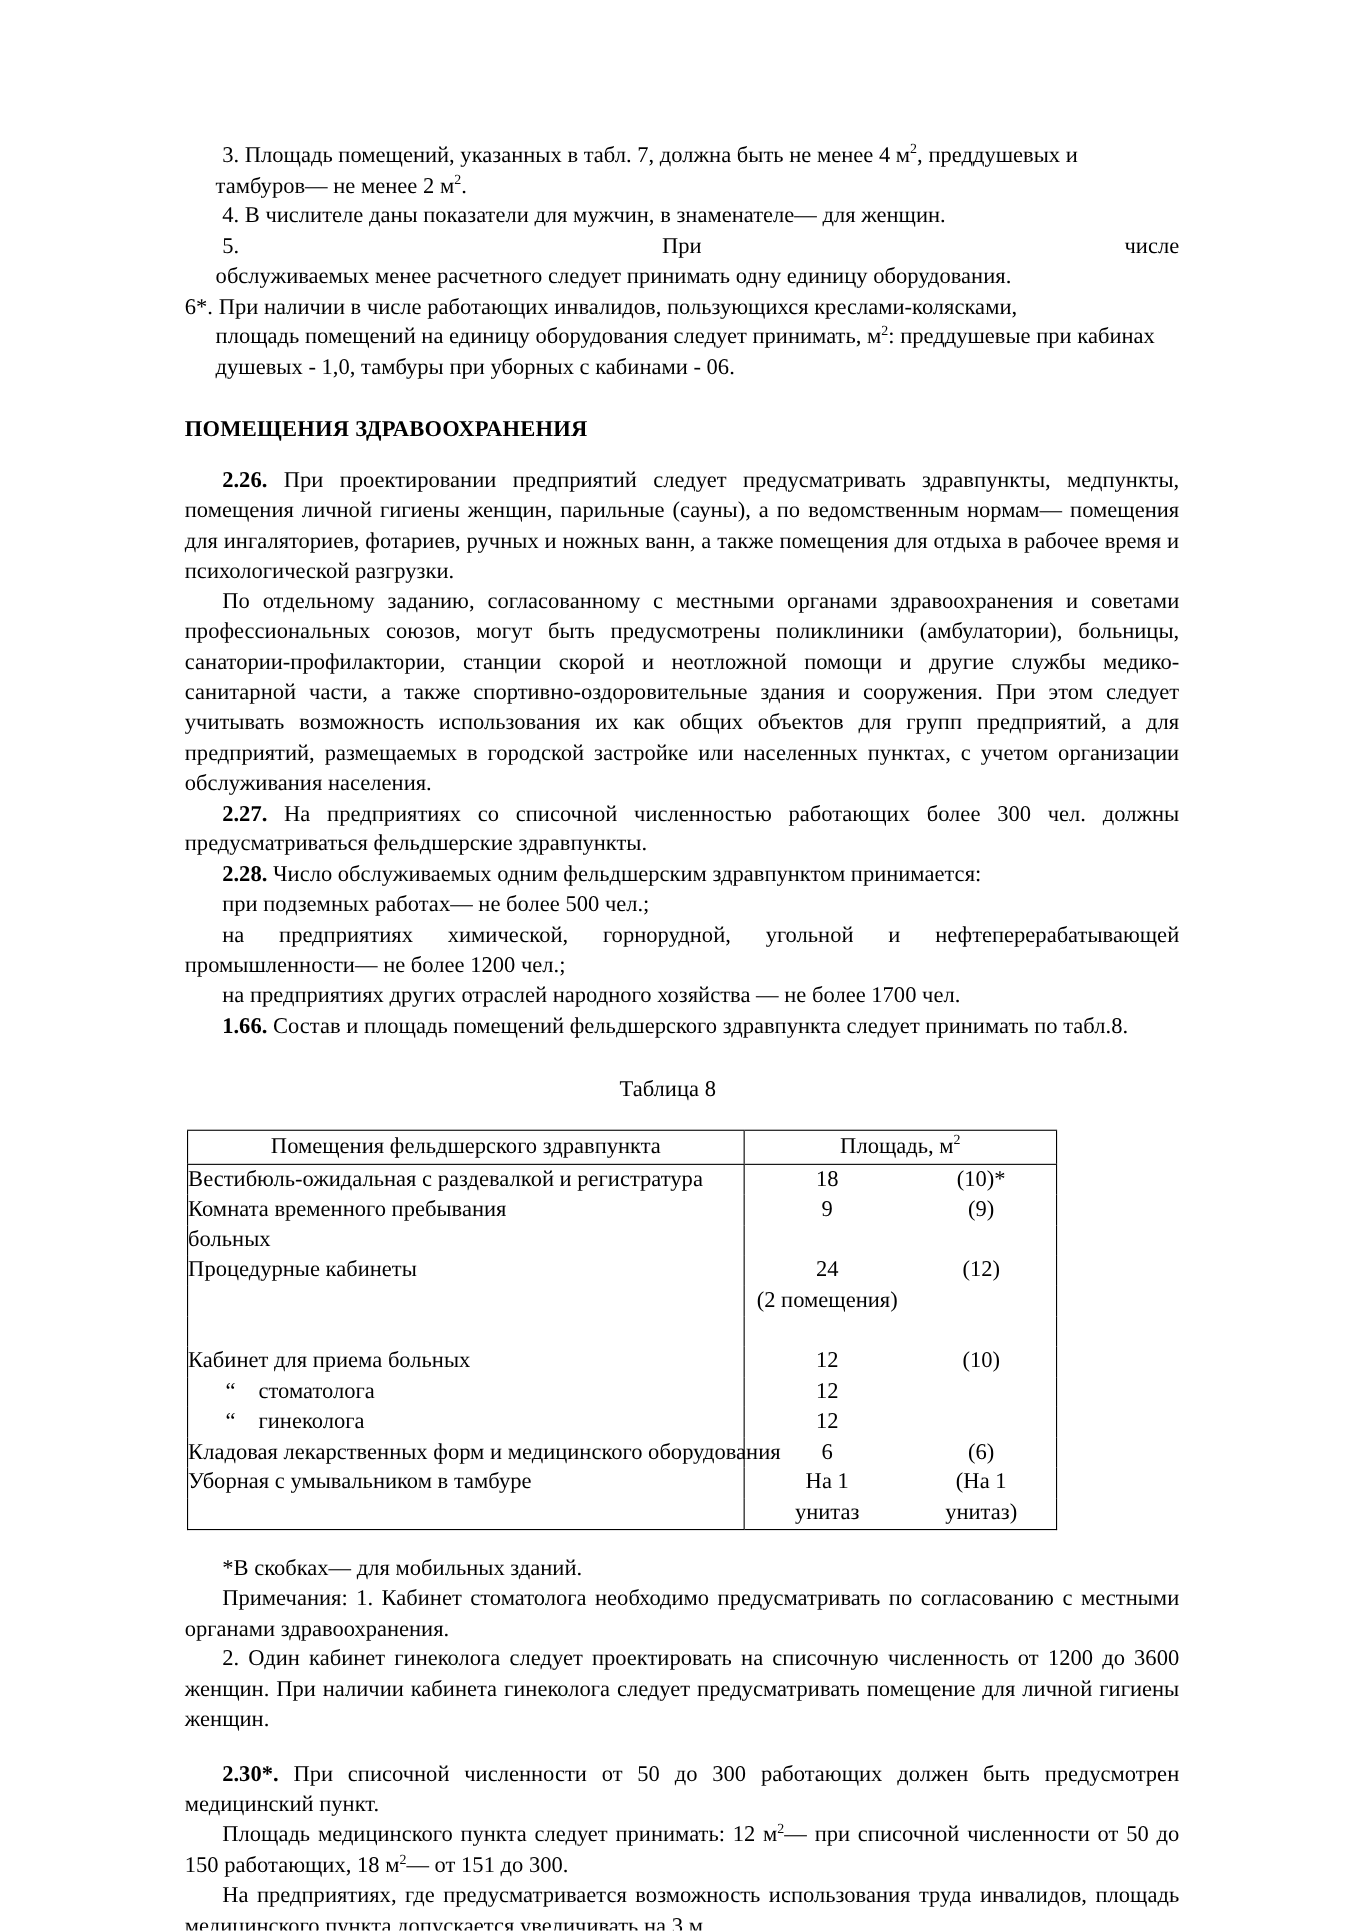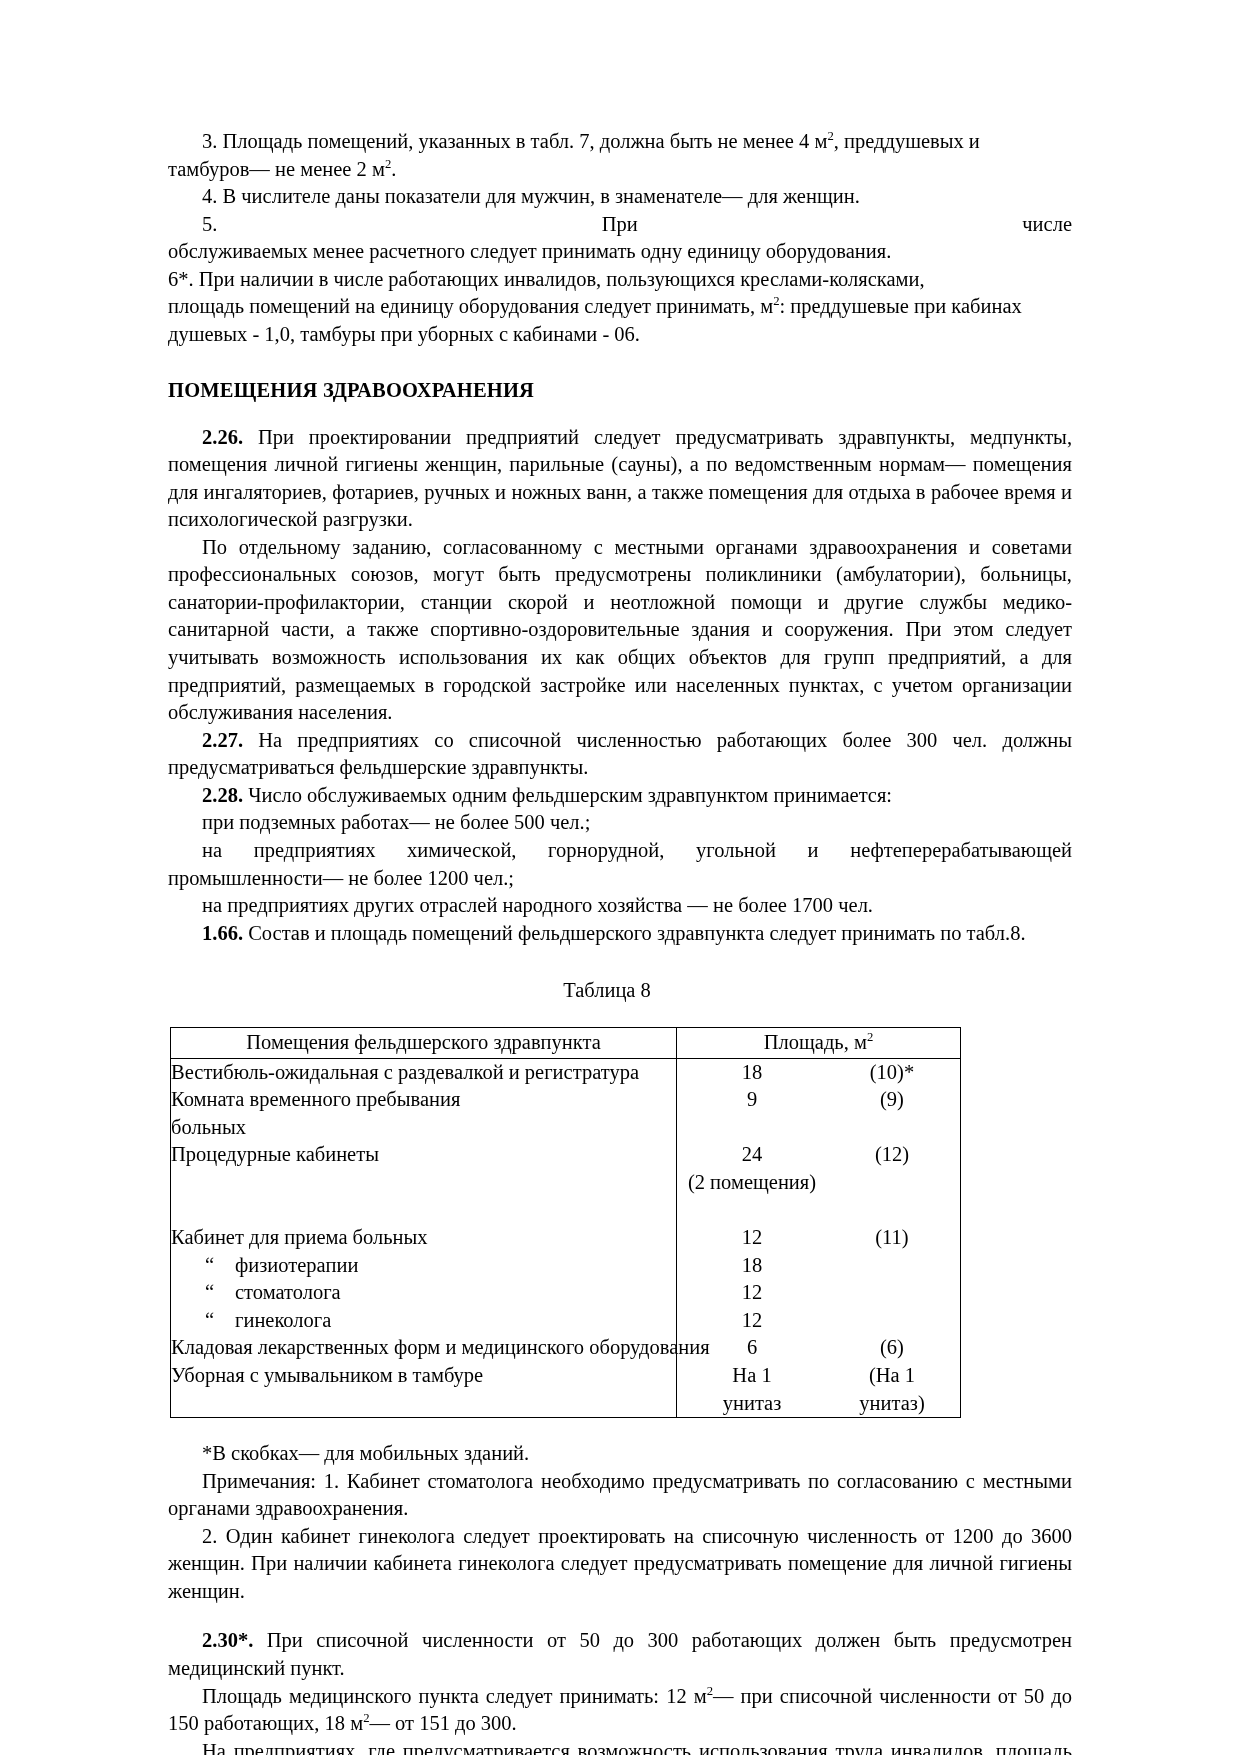--- a/index.html
+++ b/index.html
@@ -30,20 +30,21 @@
     line-height: 1.345;
     text-align: justify;
     text-justify: inter-word;
     hyphens: none;
   }
   p.indent {
     text-indent: 34px;
   }
   p.noindent {
     text-indent: 0;
+    margin-left: 28px;
   }
   .bold { font-weight: bold; }
   sup {
     font-size: 0.62em;
     vertical-align: super;
     line-height: 0;
   }
   h2.section-title {
     margin: 16px 0 0 0;
     font-size: 20.5px;
@@ -252,30 +253,21 @@
                 <span class="v-main">&nbsp;</span>
                 <span class="v-paren">&nbsp;</span>
               </div>
             </td>
           </tr>
           <tr>
             <td class="name-cell">Кабинет для приема больных</td>
             <td class="val-cell">
               <div class="val-wrap">
                 <span class="v-main">12</span>
-                <span class="v-paren">(11)</span>
-              </div>
-            </td>
-          </tr>
-          <tr>
-            <td class="name-cell"><span class="quote-mark">“</span><span>физиотерапии</span></td>
-            <td class="val-cell">
-              <div class="val-wrap">
-                <span class="v-main">18</span>
-                <span class="v-paren">&nbsp;</span>
+                <span class="v-paren">(10)</span>
               </div>
             </td>
           </tr>
           <tr>
             <td class="name-cell"><span class="quote-mark">“</span><span>стоматолога</span></td>
             <td class="val-cell">
               <div class="val-wrap">
                 <span class="v-main">12</span>
                 <span class="v-paren">&nbsp;</span>
               </div>

